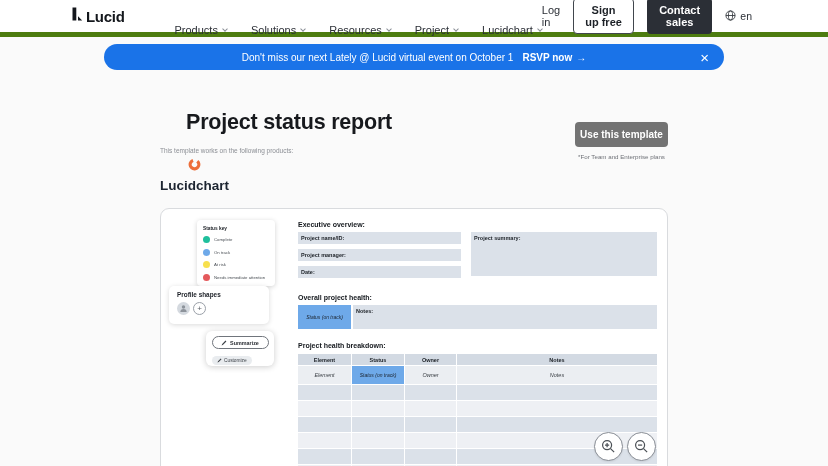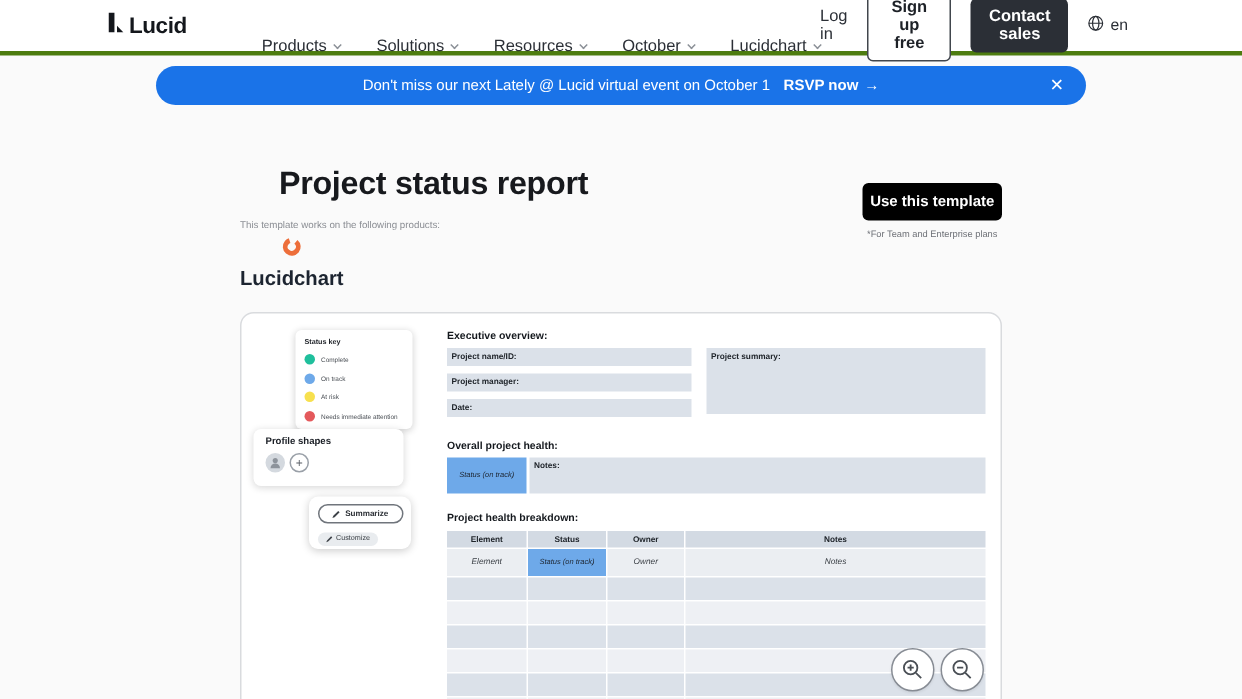--- a/index.html
+++ b/index.html
@@ -1,21 +1,21 @@
 <!DOCTYPE html>
 <html><head>
 <meta charset="utf-8">
 <style>
   * { margin:0; padding:0; box-sizing:border-box; }
   body { font-family:"Liberation Sans", sans-serif; background:#fff; }
   .page { position:relative; width:828px; height:466px; background:#fafafa; overflow:hidden; }
 
   
   .nav { position:absolute; top:0; left:0; width:828px; height:37px; background:#fff;
-         border-bottom:3px solid #4d7c0f; display:flex; align-items:center;
+         border-bottom:5px solid #4d7c0f; display:flex; align-items:center;
          padding:0 76px 0 70px; z-index:5; }
   .logo { display:flex; align-items:center; gap:3px; cursor:pointer; }
   .logo-text { font-size:15px; font-weight:bold; color:#14171c; letter-spacing:-0.3px; }
   .nav-items { display:flex; margin-left:50px; gap:24px;margin-top:28px; }
   .nav-item { display:flex; align-items:center; gap:5px; font-size:11px; color:#2b2f36; cursor:pointer; }
   .chev { width:4px; height:4px; border-right:1px solid #8a8f96; border-bottom:1px solid #8a8f96;
           transform:rotate(45deg); margin-top:-2px; }
   .nav-right { margin-left:auto; display:flex; align-items:center; gap:13px; }
   .login { font-size:11px; color:#2b2f36; cursor:pointer; text-decoration:none; }
   .btn-outline { background:#fff; border:1px solid #41464d; border-radius:4px; padding:5px 11px;
@@ -130,21 +130,21 @@
         </div>
         <div class="nav-item">
           <span>Solutions</span>
           <span class="chev"></span>
         </div>
         <div class="nav-item">
           <span>Resources</span>
           <span class="chev"></span>
         </div>
         <div class="nav-item">
-          <span>October</span>
+          <span>Project</span>
           <span class="chev"></span>
         </div>
         <div class="nav-item">
           <span>Lucidchart</span>
           <span class="chev"></span>
         </div>
     </nav>
     <div class="nav-right">
       <a class="login">Log in</a>
       <button class="btn-outline">Sign up free</button>
@@ -174,21 +174,21 @@
   <h1 class="hero-title">Project status report</h1>
   <div class="products-note">This template works on the following products:</div>
   <div class="product-row">
     <span>
       <svg width="13" height="13" viewBox="0 0 24 24" fill="none">
         <circle cx="12" cy="12" r="8" stroke="#ed6e3a" stroke-width="6" stroke-dasharray="41 9" transform="rotate(-50 12 12)"></circle>
       </svg>
     </span>
     <span>Lucidchart</span>
   </div>
-  <button class="use-btn" style="background: #000000;">Use this template</button>
+  <button class="use-btn" style="background: #737373;">Use this template</button>
   <div class="plans-note">*For Team and Enterprise plans</div>
 
   <div class="preview">
 
     <div class="key-card">
       <div class="key-title">Status key</div>
       <div class="key-row">
           <span class="key-dot" style="background: rgb(31, 191, 156);"></span>
           <span class="key-label">Complete</span>
         </div>

